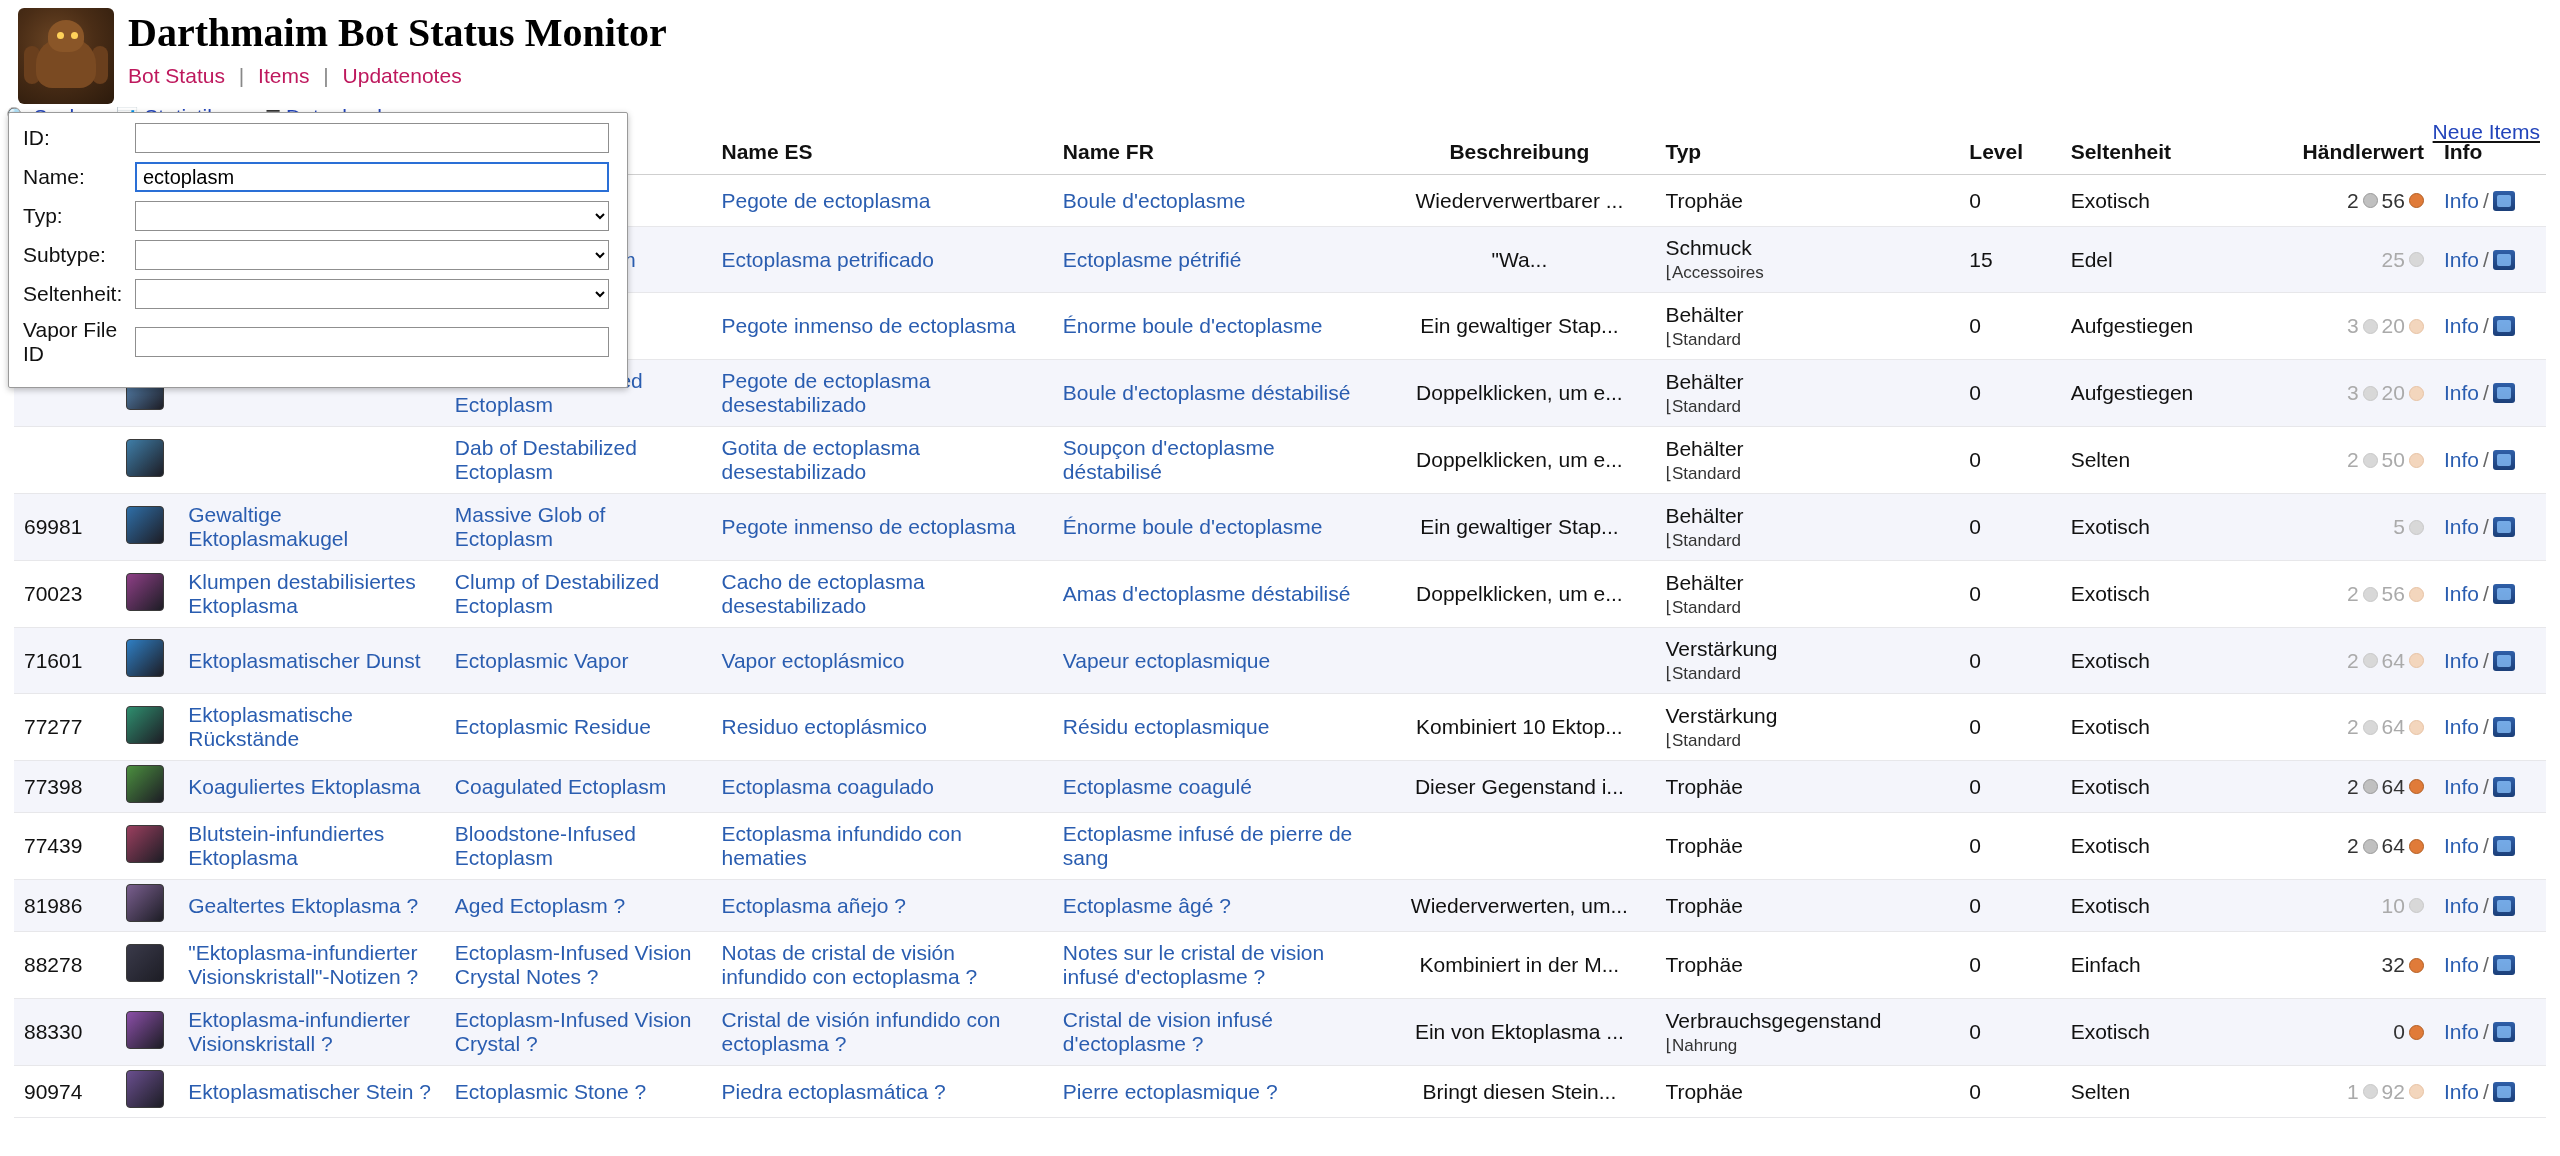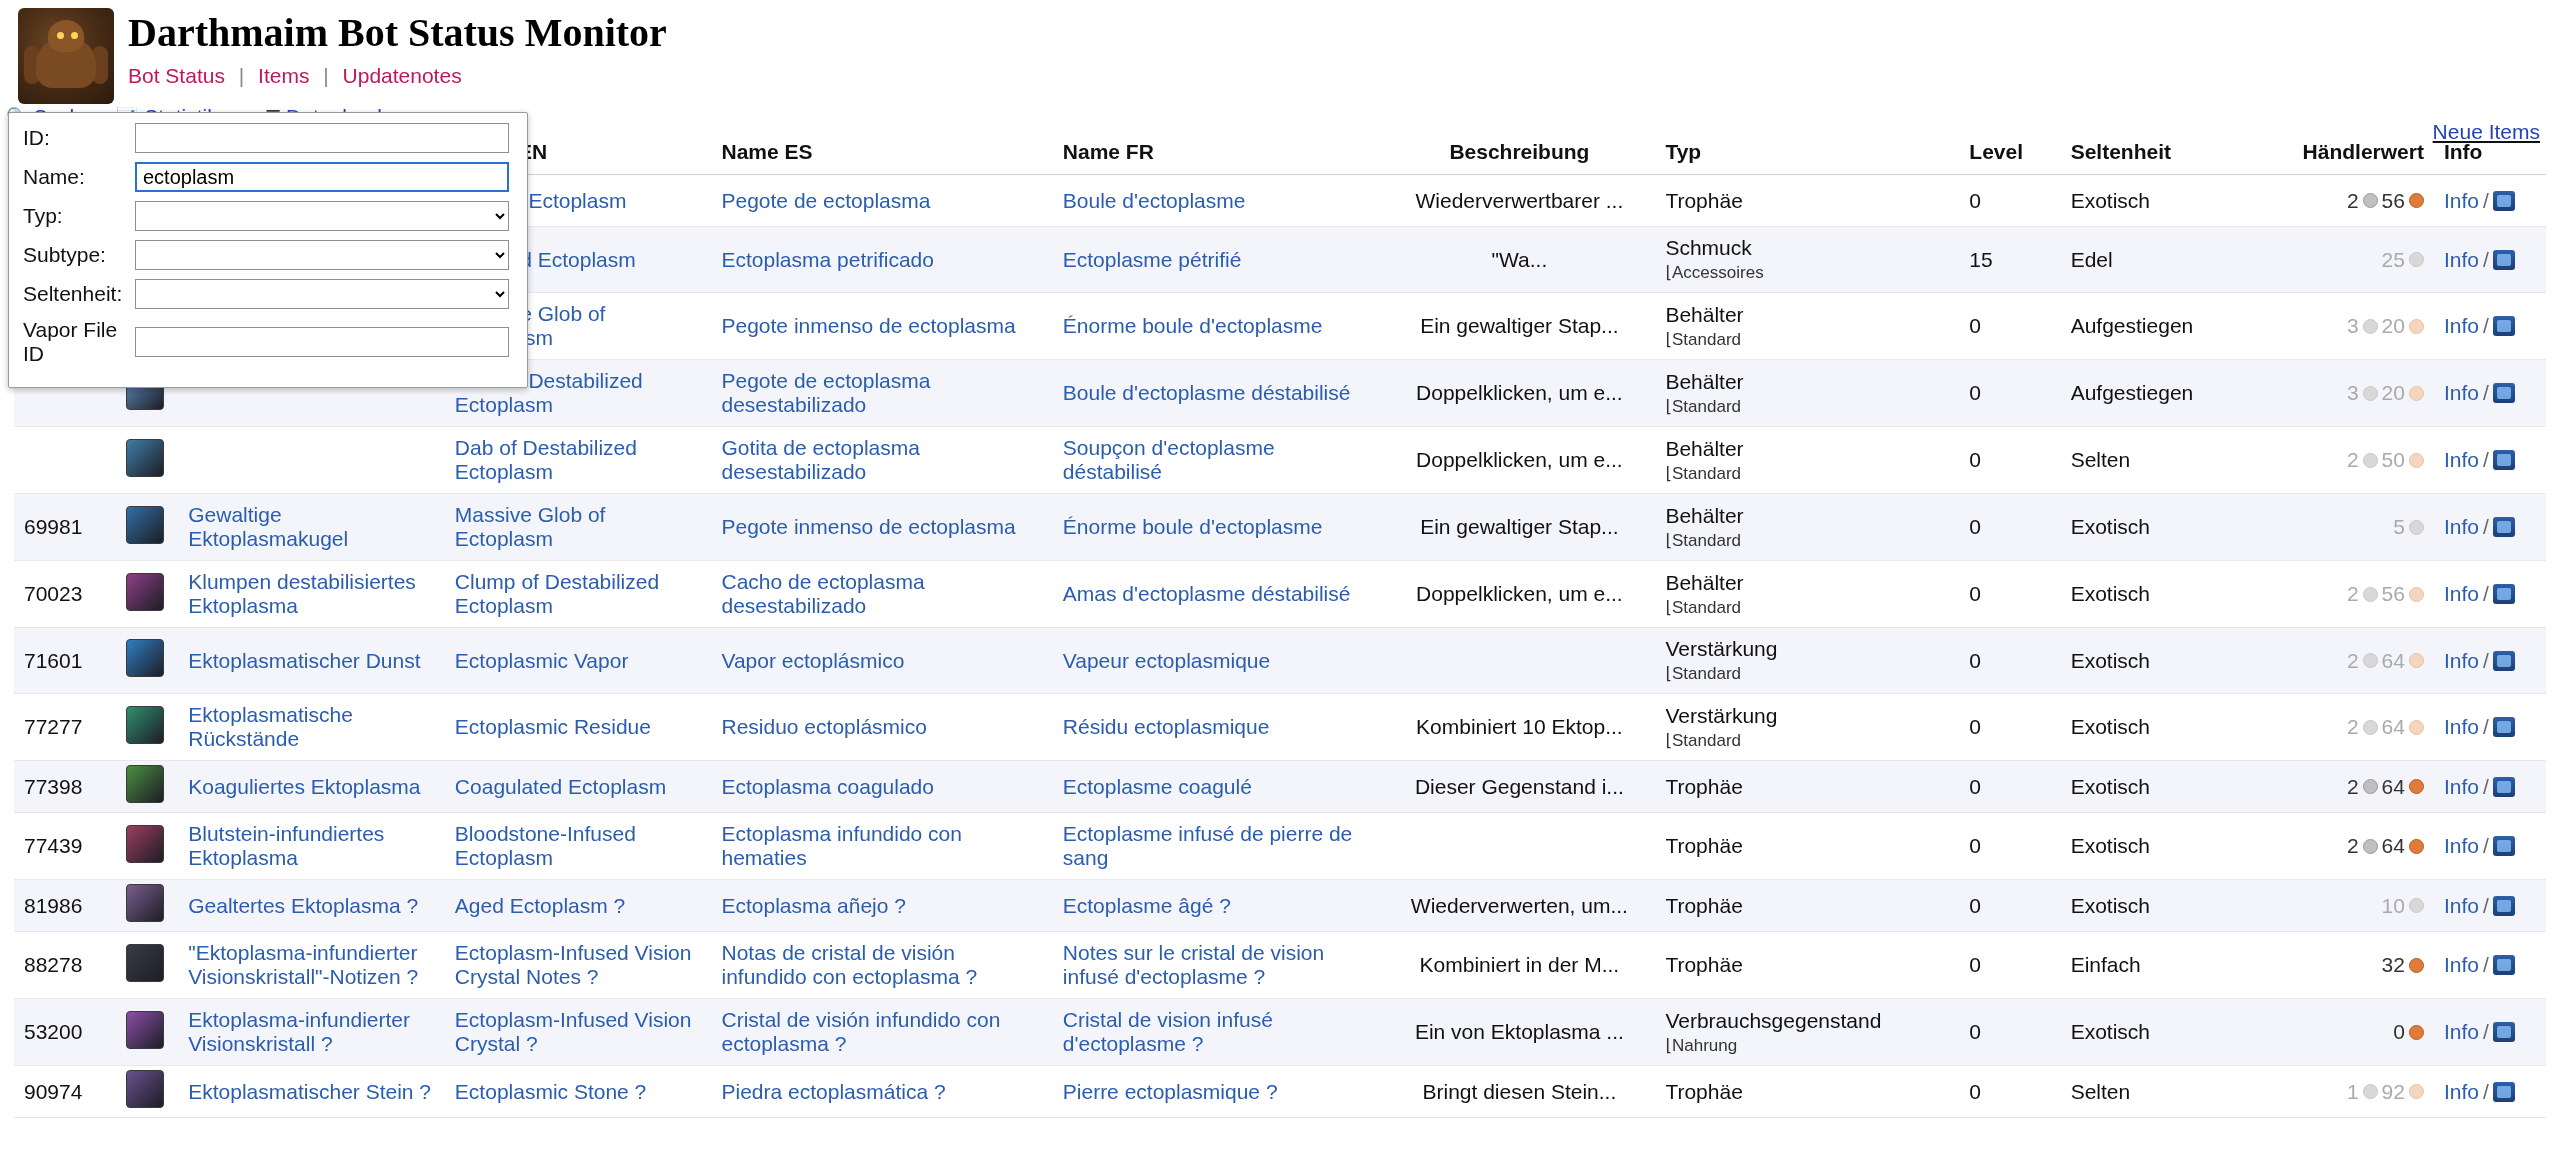--- a/index.html
+++ b/index.html
@@ -117,21 +117,21 @@
     background: linear-gradient(#2f5fa8, #1b3f79);
     position: relative; vertical-align: -3px;
   }
   .wow-badge:after {
     content: ""; position: absolute; left: 4px; top: 4px; width: 14px; height: 12px;
     background: #8ec5ff; border-radius: 2px; opacity: .75;
   }
 
   
   .search-panel {
-    position: absolute; left: 8px; top: 112px; width: 520px;
+    position: absolute; left: 8px; top: 112px; width: 620px;
     background: #fff; border: 1px solid #9a9a9a; border-radius: 2px;
     box-shadow: 0 2px 6px rgba(0,0,0,.25);
     padding: 10px 18px 12px 14px; z-index: 50;
   }
   .sp-row { display: flex; align-items: center; margin-bottom: 9px; }
   .sp-label { width: 112px; font-size: 21px; color: #111; }
   .sp-field { flex: 1; }
   .sp-field input[type=text] {
     width: 100%; height: 30px; font-size: 20px; padding: 2px 6px;
     border: 1px solid #8f8f8f; font-family: "Liberation Sans", sans-serif;
@@ -445,21 +445,21 @@
           <td class="c-typ">Trophäe</td>
           <td class="c-level">0</td>
           <td class="c-rarity">Einfach</td>
           <td class="c-price"><span class="price">
               <span class="num">32</span>
               <span class="coin c"></span>
             </span></td>
           <td class="c-info"><span class="info-cell"><a class="lnk" href="#">Info</a><span class="slash">/</span><span class="wow-badge"></span></span></td>
         </tr>
         <tr class="alt">
-          <td class="c-id"><span>53200</span></td>
+          <td class="c-id"><span>88330</span></td>
           <td class="c-icon icon-cell"><span class="item-icon" style="background:linear-gradient(135deg,#8b4fa8,#1d1d25)"></span></td>
           <td class="c-name-de"><a class="lnk red" href="#">Ektoplasma-infundierter Visionskristall ?</a></td>
           <td class="c-name-en"><a class="lnk" href="#">Ectoplasm-Infused Vision Crystal ?</a></td>
           <td class="c-name-es"><a class="lnk red" href="#">Cristal de visión infundido con ectoplasma ?</a></td>
           <td class="c-name-fr"><a class="lnk" href="#">Cristal de vision infusé d'ectoplasme ?</a></td>
           <td class="c-desc">Ein von Ektoplasma ...</td>
           <td class="c-typ">Verbrauchsgegenstand<div class="typ-sub">⌊Nahrung</div></td>
           <td class="c-level">0</td>
           <td class="c-rarity">Exotisch</td>
           <td class="c-price"><span class="price">

